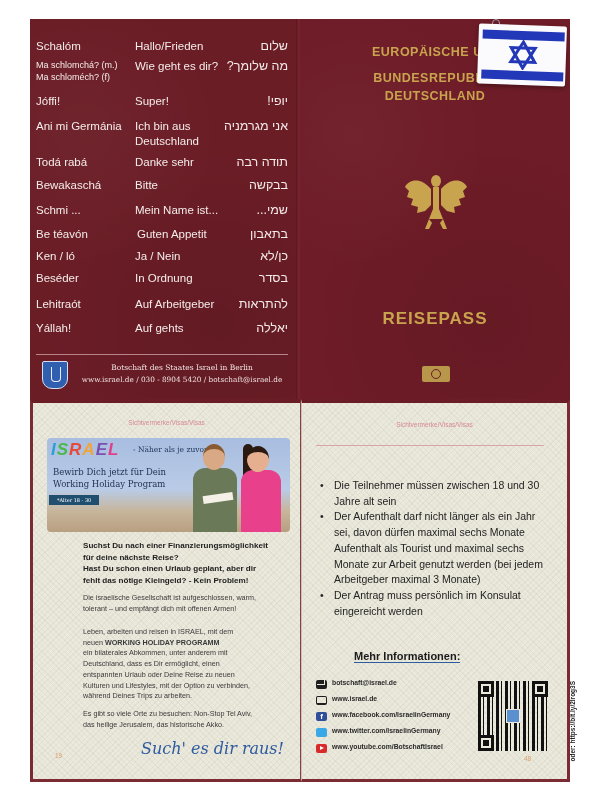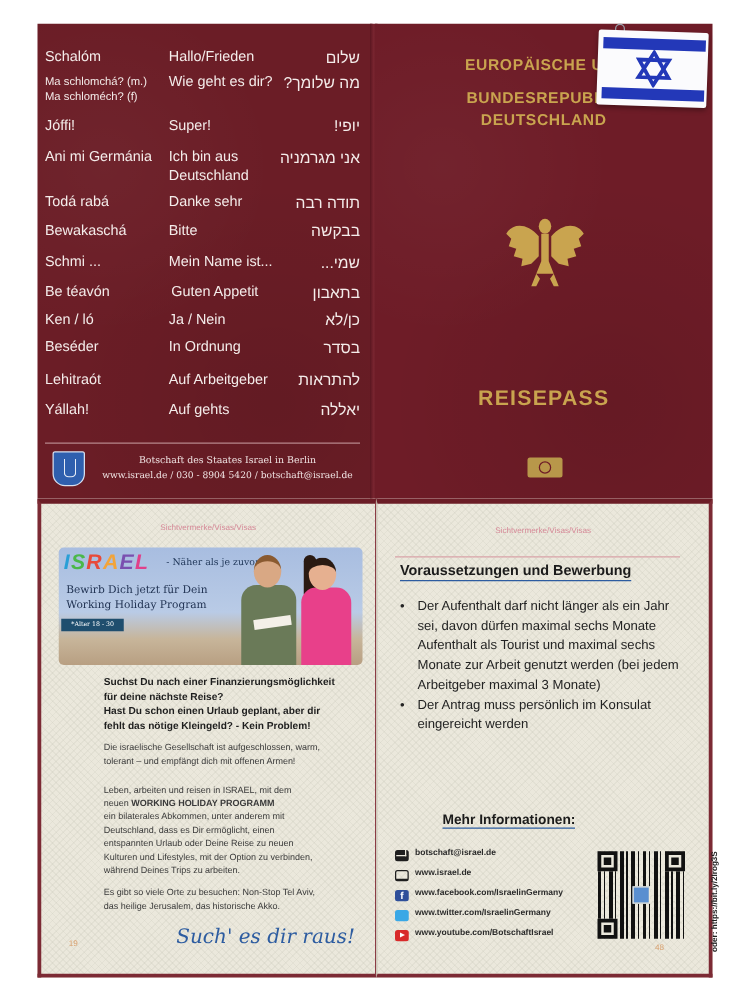--- a/index.html
+++ b/index.html
@@ -270,22 +270,22 @@
       <span>Kulturen und Lifestyles, mit der Option zu verbinden,</span><br>
       <span>während Deines Trips zu arbeiten.</span>
     </div>
     <div class="page-num-left">19</div>
     <div class="slogan">Such' es dir raus!</div>
   </div>
 
   <div class="page-right">
     <div class="visa-caption" style="top:18px">Sichtvermerke/Visas/Visas</div>
     <div class="visa-line"></div>
-    <div class="req-title">Voraussetzungen und Bewerbung</div>
     <ul class="req-list">
+      <li>Die Teilnehmer müssen zwischen 18 und 30 Jahre alt sein</li>
       <li>Der Aufenthalt darf nicht länger als ein Jahr sei, davon dürfen maximal sechs Monate Aufenthalt als Tourist und maximal sechs Monate zur Arbeit genutzt werden (bei jedem Arbeitgeber maximal 3 Monate)</li>
       <li>Der Antrag muss persönlich im Konsulat eingereicht werden</li>
     </ul>
     <div class="more-title">Mehr Informationen:</div>
 
     <div class="contacts">
       <div class="contact-row" style="top:0px">
         <span class="contact-icon icon-mail"></span>
         <span class="contact-text">botschaft@israel.de</span>
       </div>

